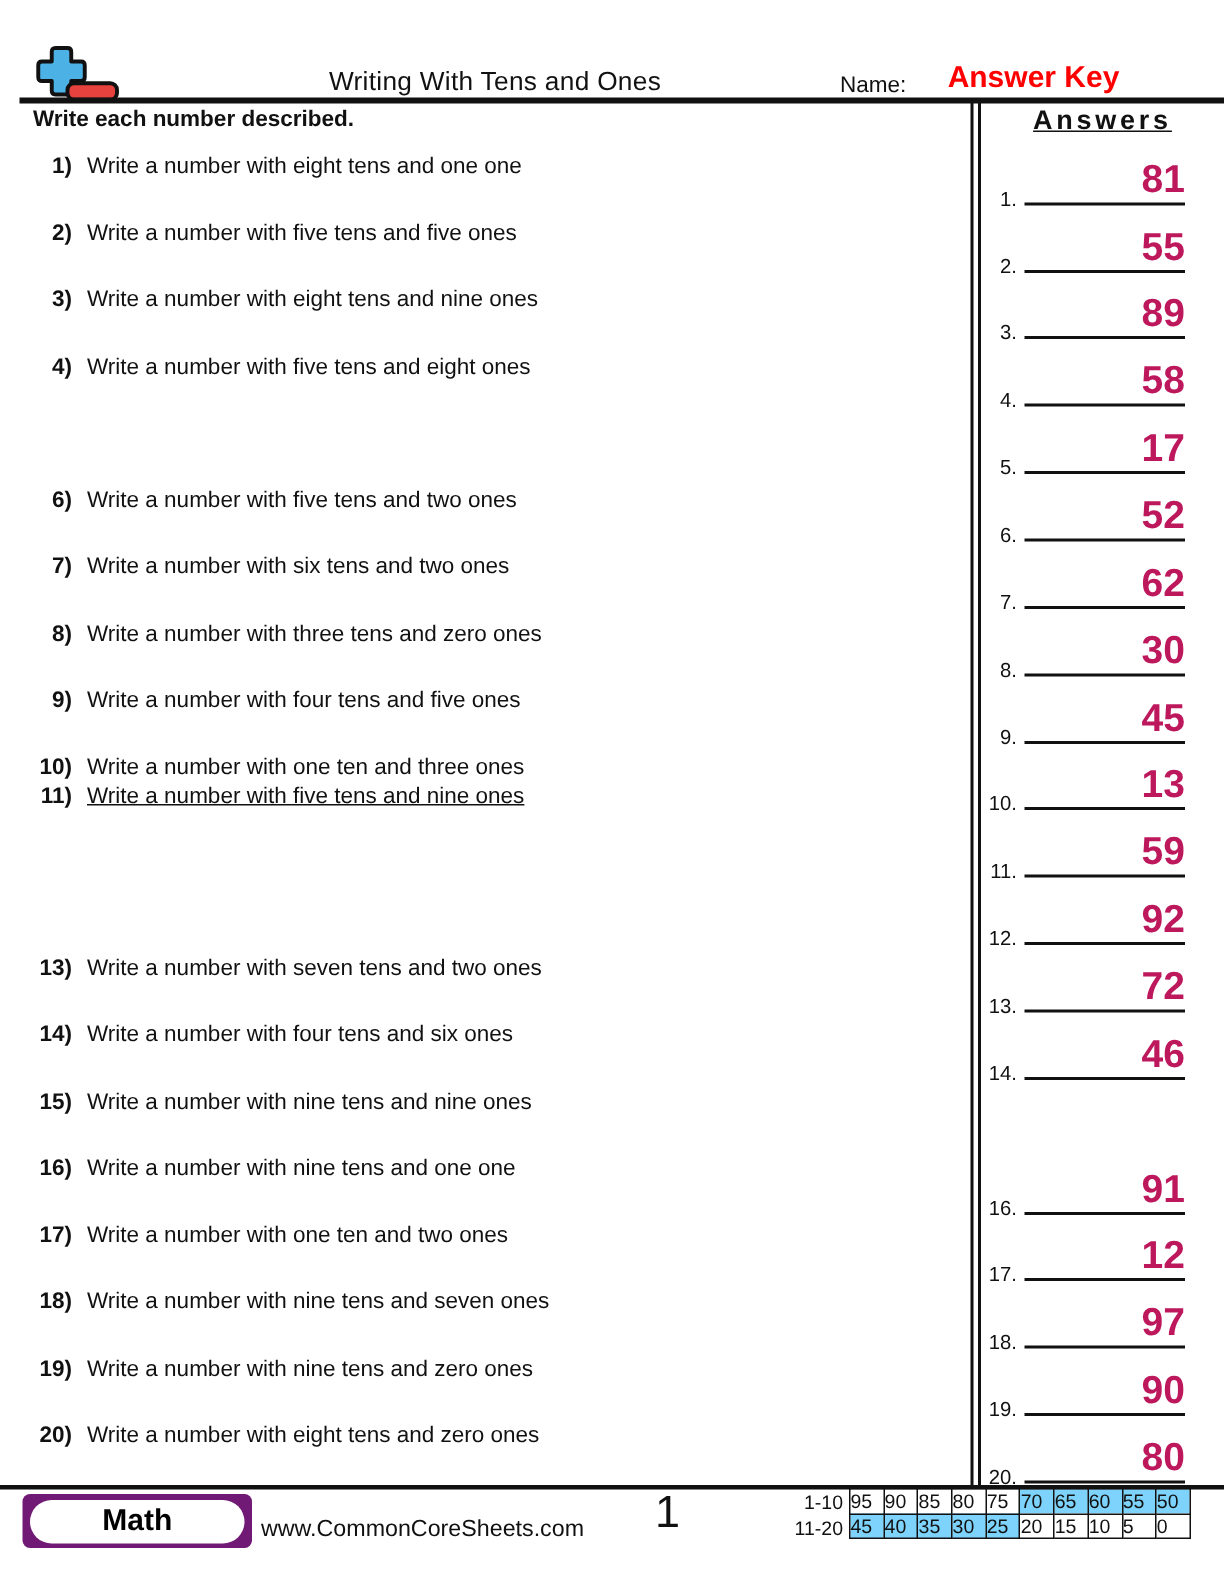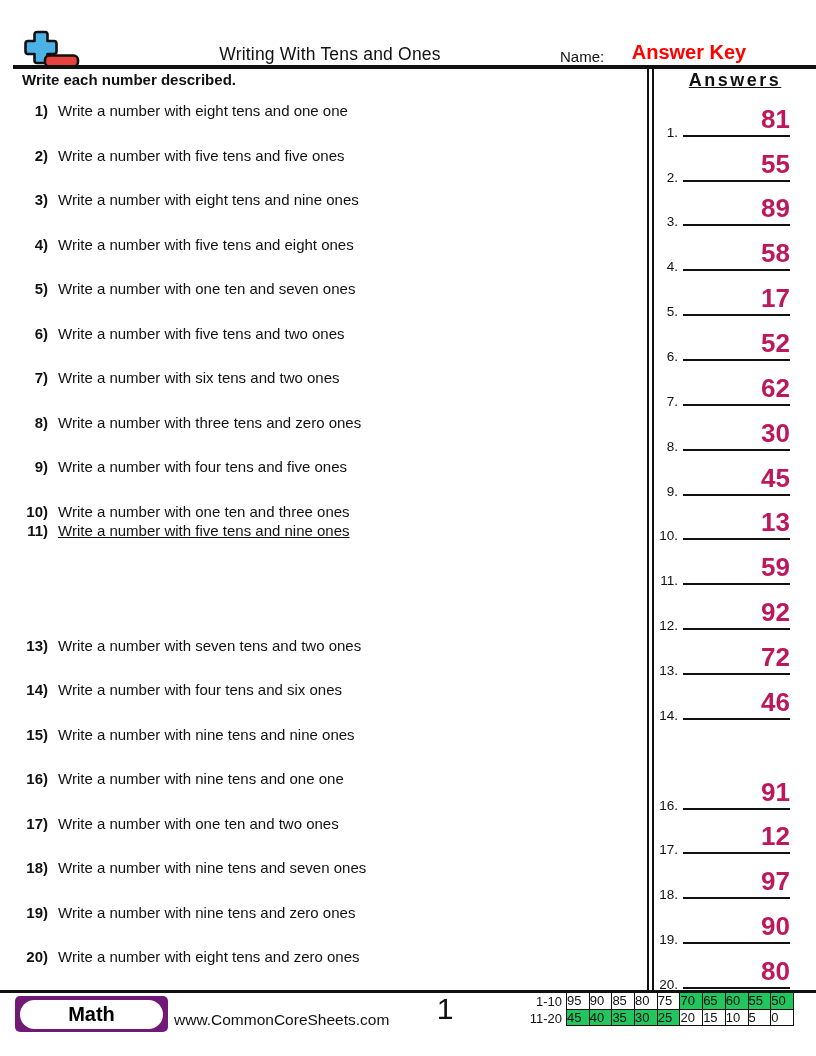--- a/index.html
+++ b/index.html
@@ -44,21 +44,21 @@
   .math-pill { position:absolute; left:5px; top:3.5px; right:5px; bottom:3.5px;
     background:#fff; border-radius:15px; display:flex; align-items:center; justify-content:center;
     font-size:20px; font-weight:bold; color:#000; }
   .site-text { position:absolute; left:174px; top:1011px; font-size:15.5px; }
   .page-num { position:absolute; left:400px; top:992px; width:90px; text-align:center; font-size:30px; }
   .score-labels { position:absolute; left:516px; top:994px; width:46px; text-align:right;
     font-size:13px; line-height:16.5px; }
   .score-grid { position:absolute; left:566px; top:992px; border-collapse:collapse; }
   .score-grid td { width:22.7px; height:16.5px; border:1.6px solid #111; text-align:left;
     font-size:13px; padding:0; background:#fff; }
-  .score-grid td.shaded { background:#22c55e; }
+  .score-grid td.shaded { background:#7dd3fc; }
 </style>
 </head>
 <body>
 
 <div class="page">
 
   <div class="logo">
     <svg width="58" height="38" viewBox="0 0 58 38" aria-hidden="true">
       <path d="M13 2 h8 q2.5 0 2.5 2.5 V11 h6.5 q2.5 0 2.5 2.5 v8 q0 2.5 -2.5 2.5 H23.5 v6.5 q0 2.5 -2.5 2.5 h-8 q-2.5 0 -2.5 -2.5 V24 H4 q-2.5 0 -2.5 -2.5 v-8 Q1.5 11 4 11 h6.5 V4.5 Q10.5 2 13 2 Z" fill="#4cb1e4" stroke="#111" stroke-width="2.6" stroke-linejoin="round"></path>
       <rect x="21" y="25.5" width="33" height="11" rx="4.5" fill="#e8423e" stroke="#111" stroke-width="2.6"></rect>
@@ -70,21 +70,20 @@
   <div class="header-rule"></div>
   <div class="instruction">Write each number described.</div>
 
   <div class="divider"></div>
 
   <div class="questions">
       <div class="q-row" style="top: 0px;"><span class="q-num">1)</span><span class="q-text">Write a number with eight tens and one one</span></div>
       <div class="q-row" style="top: 44.55px;"><span class="q-num">2)</span><span class="q-text">Write a number with five tens and five ones</span></div>
       <div class="q-row" style="top: 89.1px;"><span class="q-num">3)</span><span class="q-text">Write a number with eight tens and nine ones</span></div>
       <div class="q-row" style="top: 133.65px;"><span class="q-num">4)</span><span class="q-text">Write a number with five tens and eight ones</span></div>
-      <div class="q-row" style="top: 178.2px;"><span class="q-num">5)</span><span class="q-text">Write a number with one ten and seven ones</span></div>
       <div class="q-row" style="top: 222.75px;"><span class="q-num">6)</span><span class="q-text">Write a number with five tens and two ones</span></div>
       <div class="q-row" style="top: 267.3px;"><span class="q-num">7)</span><span class="q-text">Write a number with six tens and two ones</span></div>
       <div class="q-row" style="top: 311.85px;"><span class="q-num">8)</span><span class="q-text">Write a number with three tens and zero ones</span></div>
       <div class="q-row" style="top: 356.4px;"><span class="q-num">9)</span><span class="q-text">Write a number with four tens and five ones</span></div>
       <div class="q-row" style="top: 400.95px;"><span class="q-num">10)</span><span class="q-text">Write a number with one ten and three ones</span></div>
       <div class="q-row" style="top: 420px; text-decoration: underline;"><span class="q-num">11)</span><span class="q-text">Write a number with five tens and nine ones</span></div>
       <div class="q-row" style="top: 534.6px;"><span class="q-num">13)</span><span class="q-text">Write a number with seven tens and two ones</span></div>
       <div class="q-row" style="top: 579.15px;"><span class="q-num">14)</span><span class="q-text">Write a number with four tens and six ones</span></div>
       <div class="q-row" style="top: 623.7px;"><span class="q-num">15)</span><span class="q-text">Write a number with nine tens and nine ones</span></div>
       <div class="q-row" style="top: 668.25px;"><span class="q-num">16)</span><span class="q-text">Write a number with nine tens and one one</span></div>

